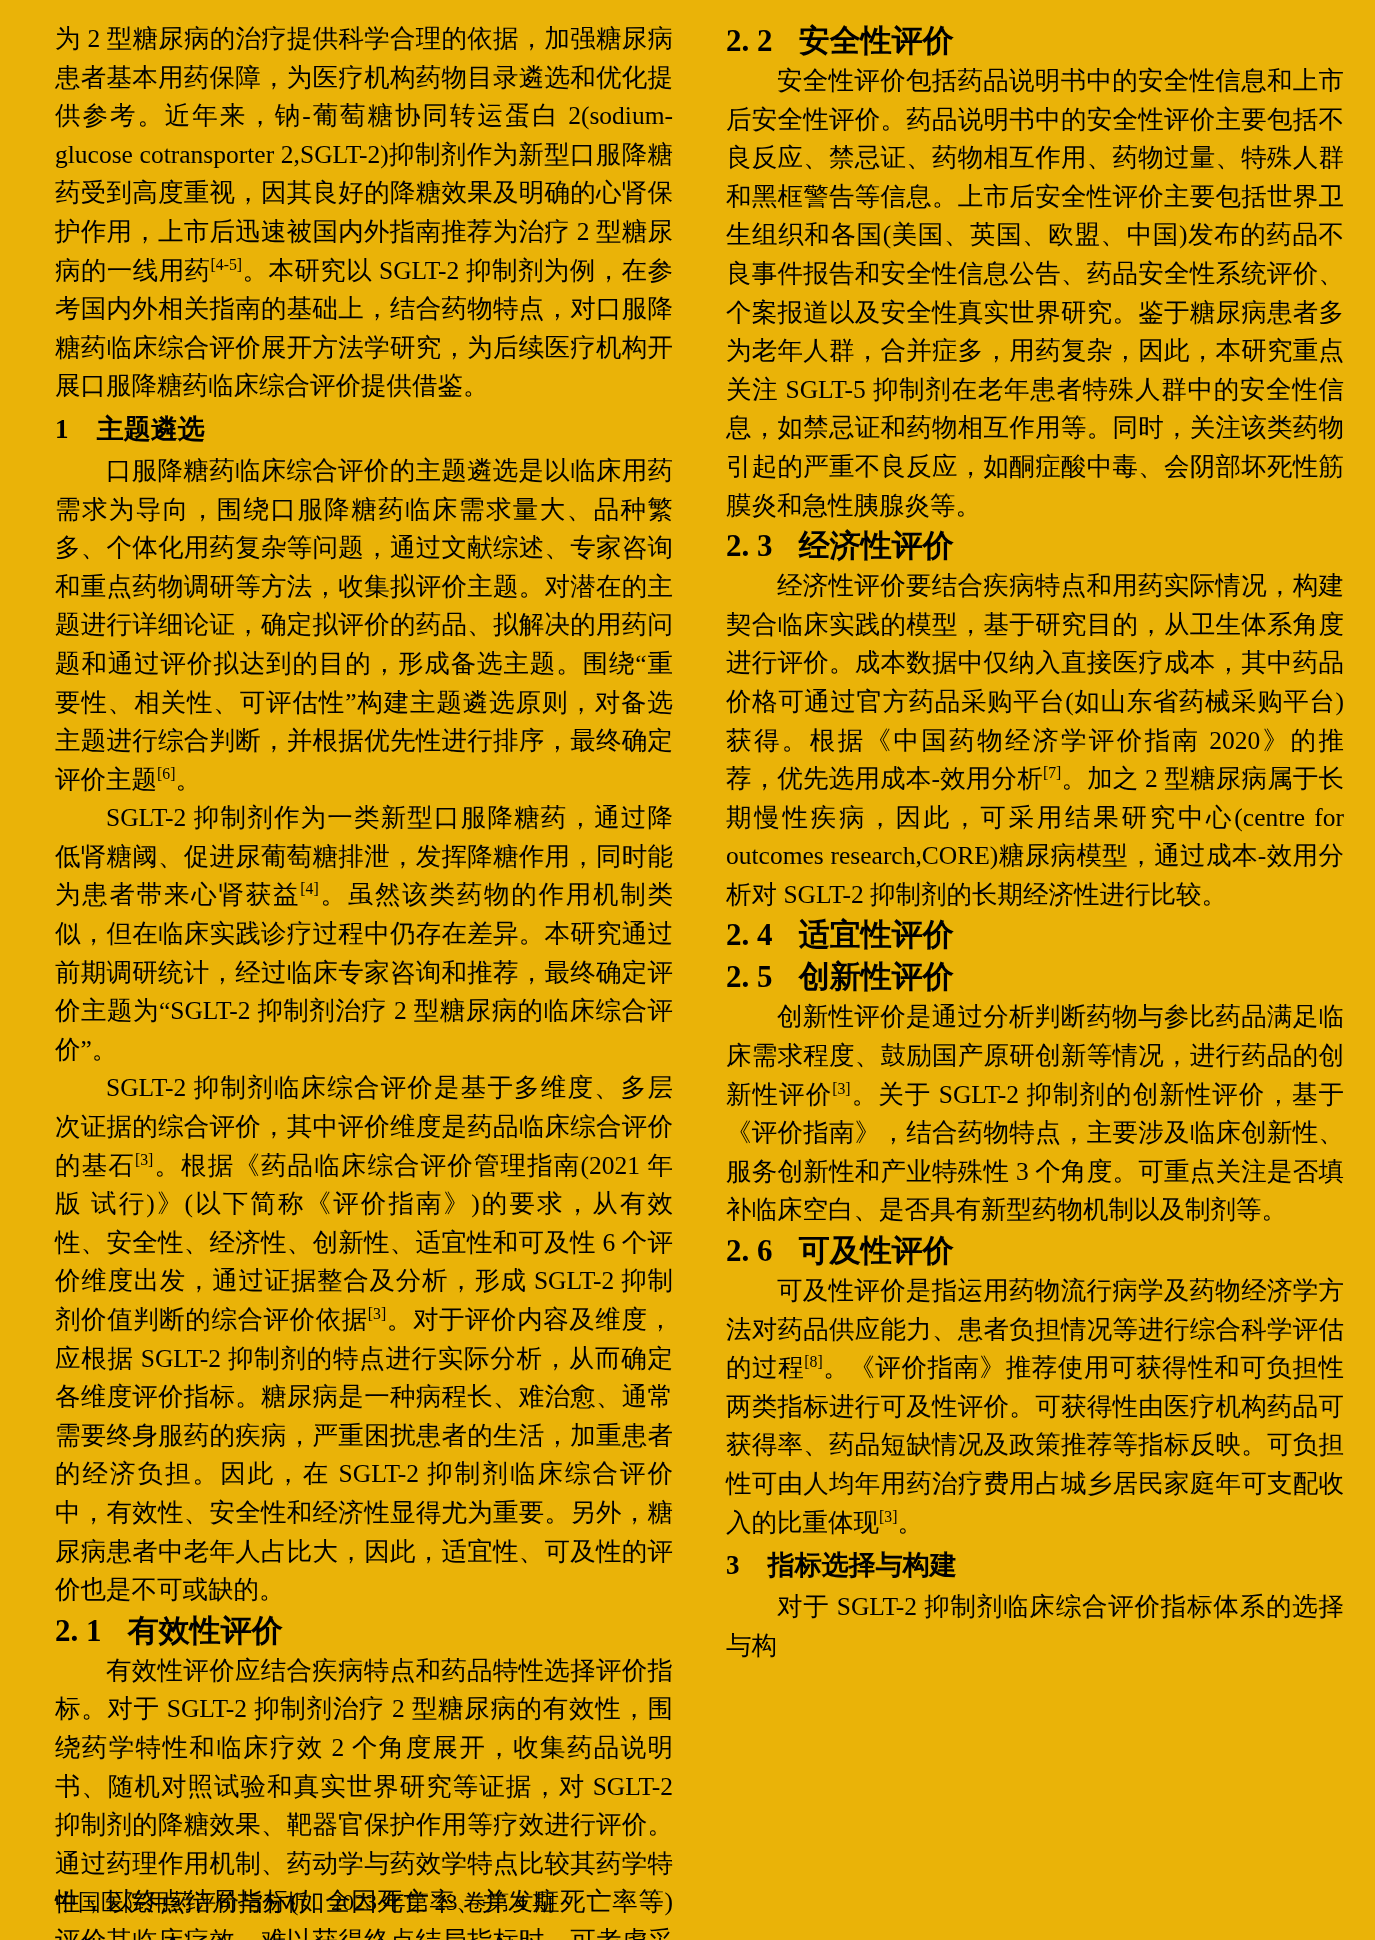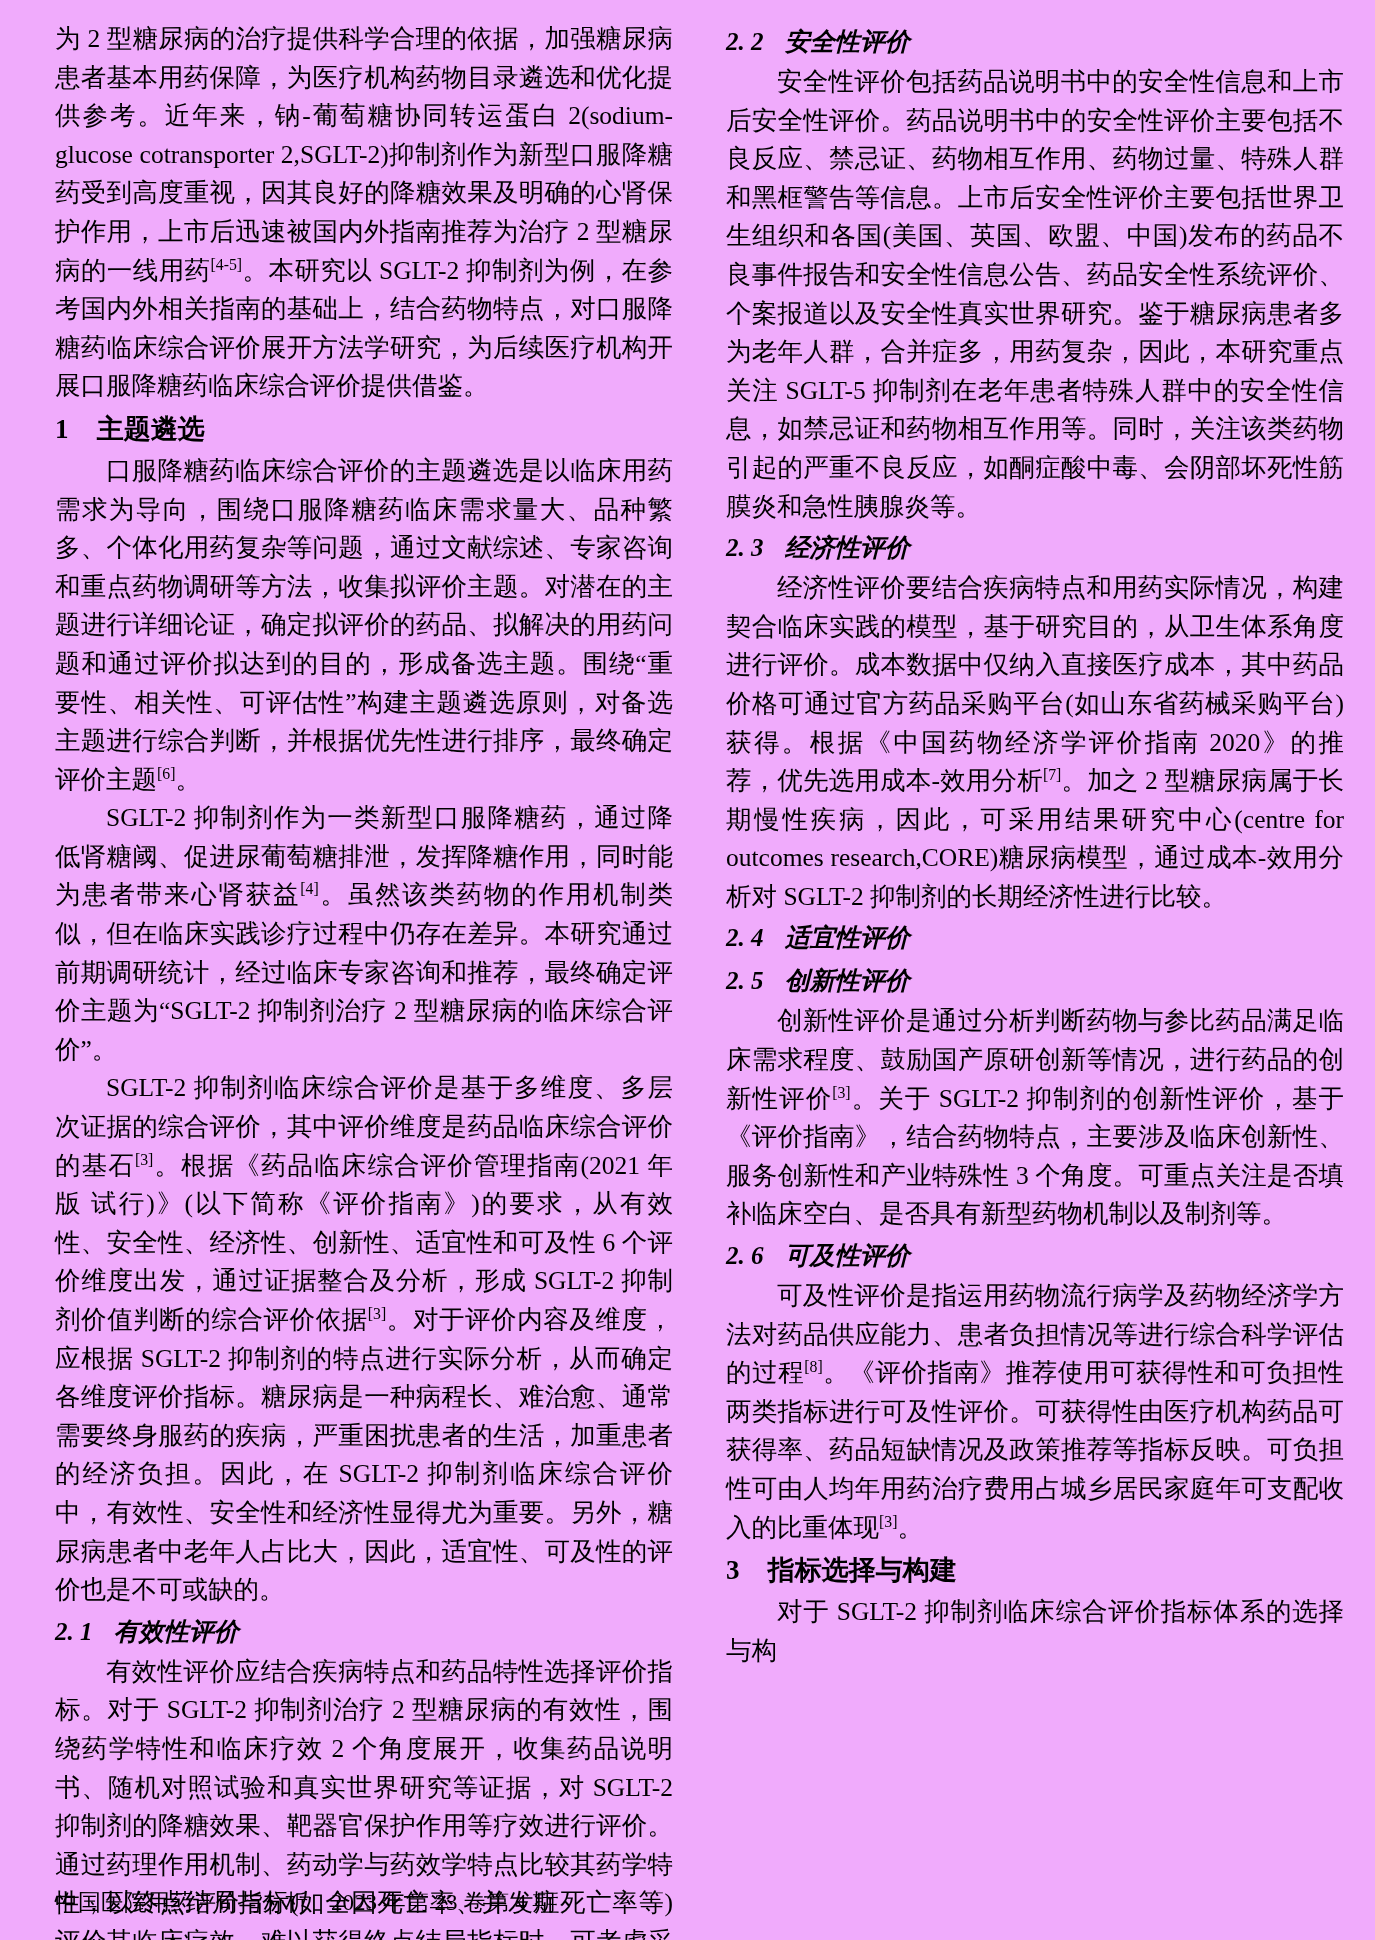--- a/index.html
+++ b/index.html
@@ -1,20 +1,20 @@
 <!DOCTYPE html>
 <html><head>
 <meta charset="utf-8">
 <style>
   html, body { margin: 0; padding: 0; background: #ffffff; }
   .page {
     position: relative;
     width: 1375px;
     height: 1940px;
-    background: #f0abfc;
+    background: #eab308;
     color: #000000;
     font-family: "Liberation Serif", "DejaVu Serif", serif;
     overflow: hidden;
   }
   .columns {
     position: absolute;
     top: 20px;
     left: 55px;
     display: flex;
     gap: 53px;
@@ -29,21 +29,21 @@
   .para.cont { text-indent: 0; }
   sup { font-size: 0.62em; line-height: 0; vertical-align: super; }
   .sec {
     margin: 0;
     font-family: "Liberation Sans", "DejaVu Sans", sans-serif;
     font-weight: bold;
     text-align: left;
     text-indent: 0;
   }
   .sec-l1 { font-size: 27px; line-height: 46px; }
-  .sec-l2 { font-size: 25px; line-height: 42px; font-style: italic; }
+  .sec-l2 { font-size: 31px; line-height: 42px; }
   .sec-l1 .sec-num { margin-right: 1.05em; font-family: "Liberation Serif", "DejaVu Serif", serif; }
   .sec-l2 .sec-num { margin-right: 0.85em; font-family: "Liberation Serif", "DejaVu Serif", serif; }
   .footer {
     position: absolute;
     left: 55px;
     right: 28px;
     top: 1888px;
     display: flex;
     justify-content: space-between;
     font-size: 23px;

